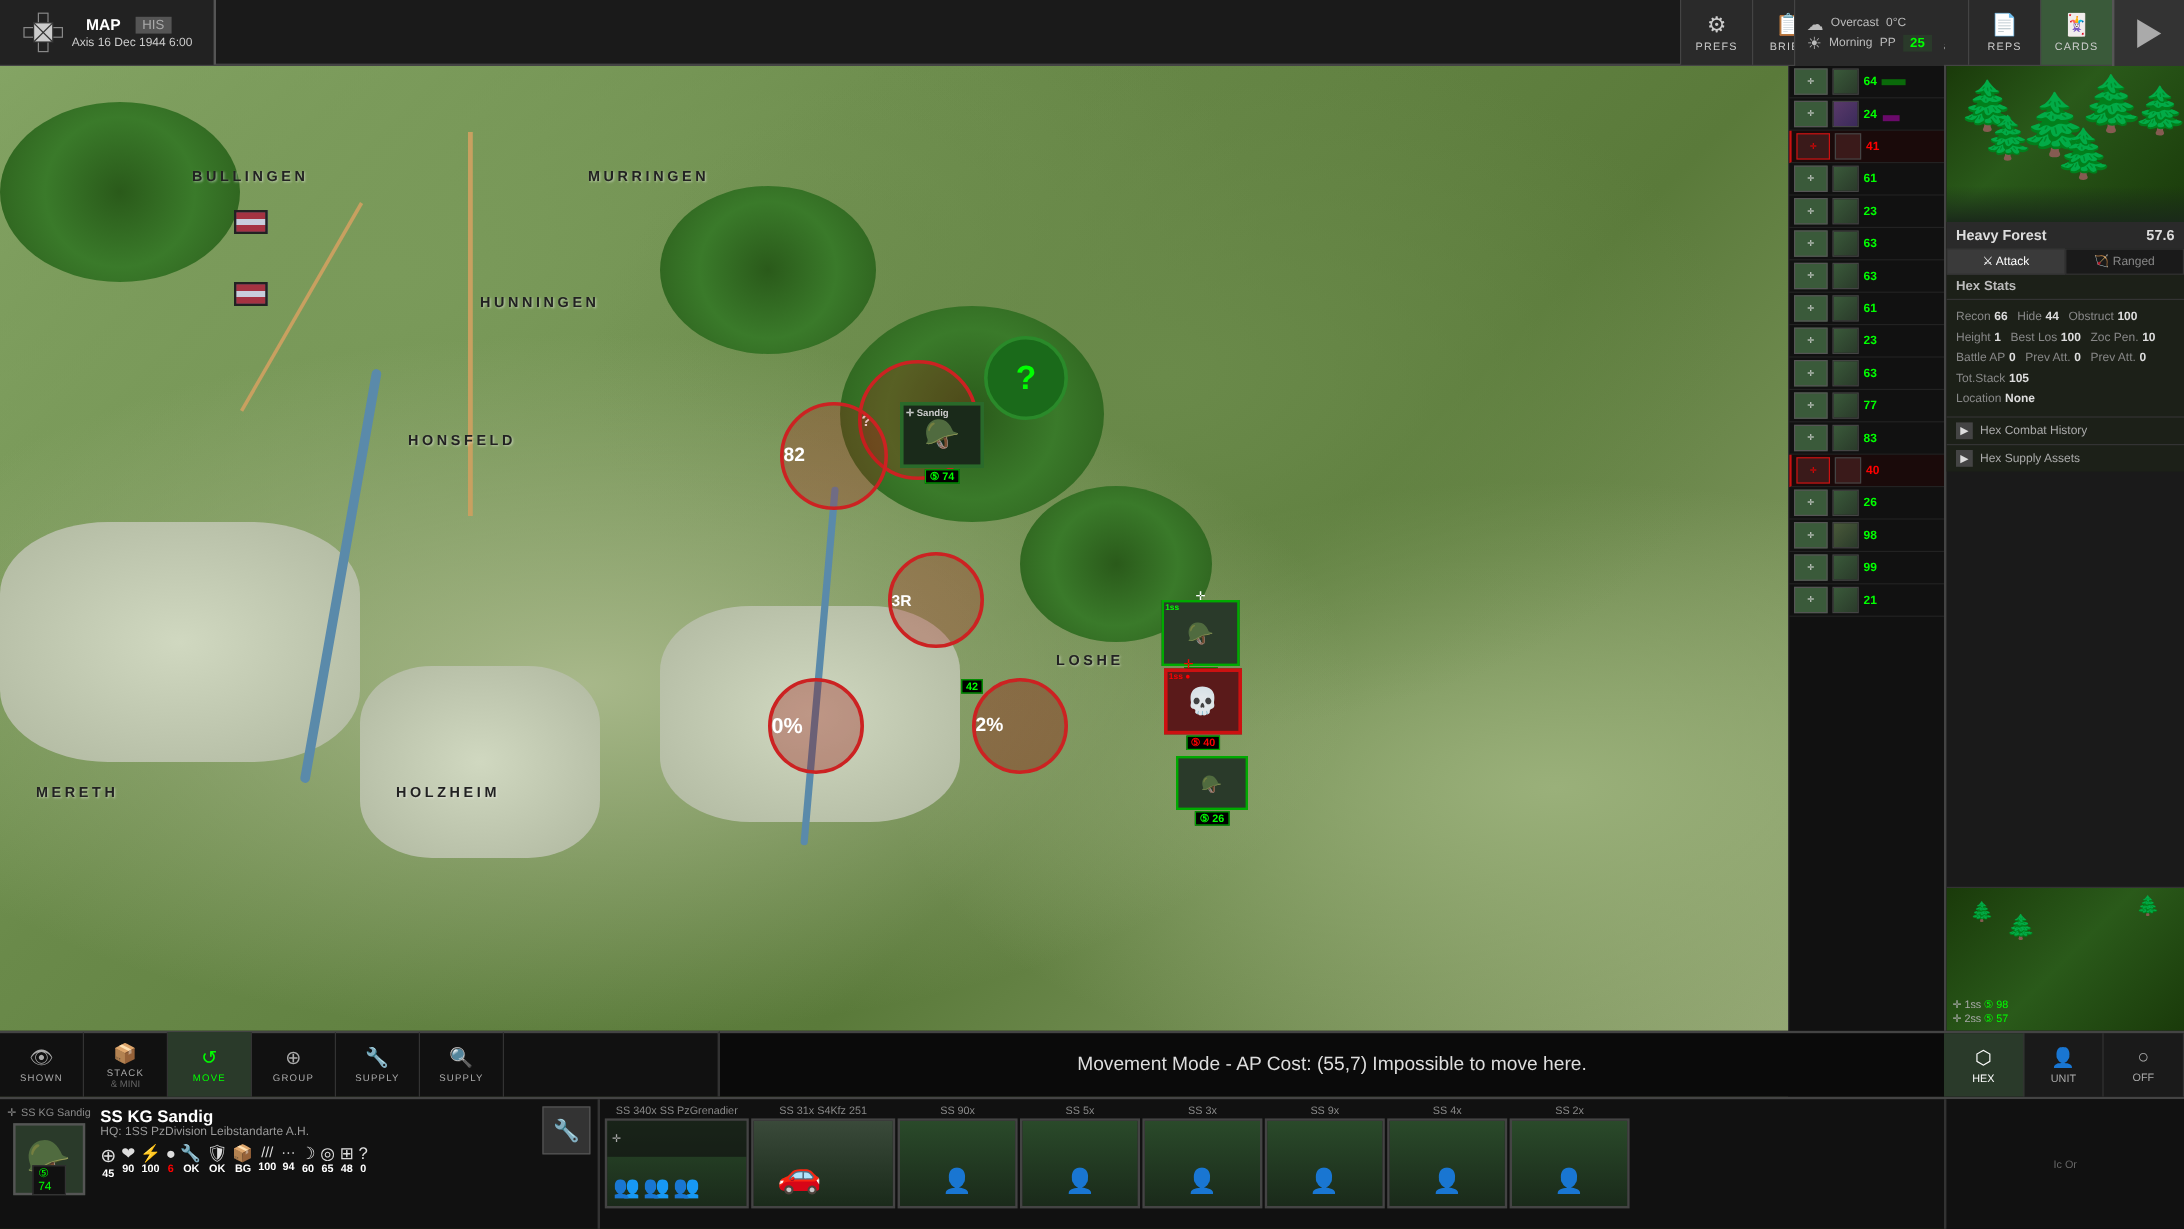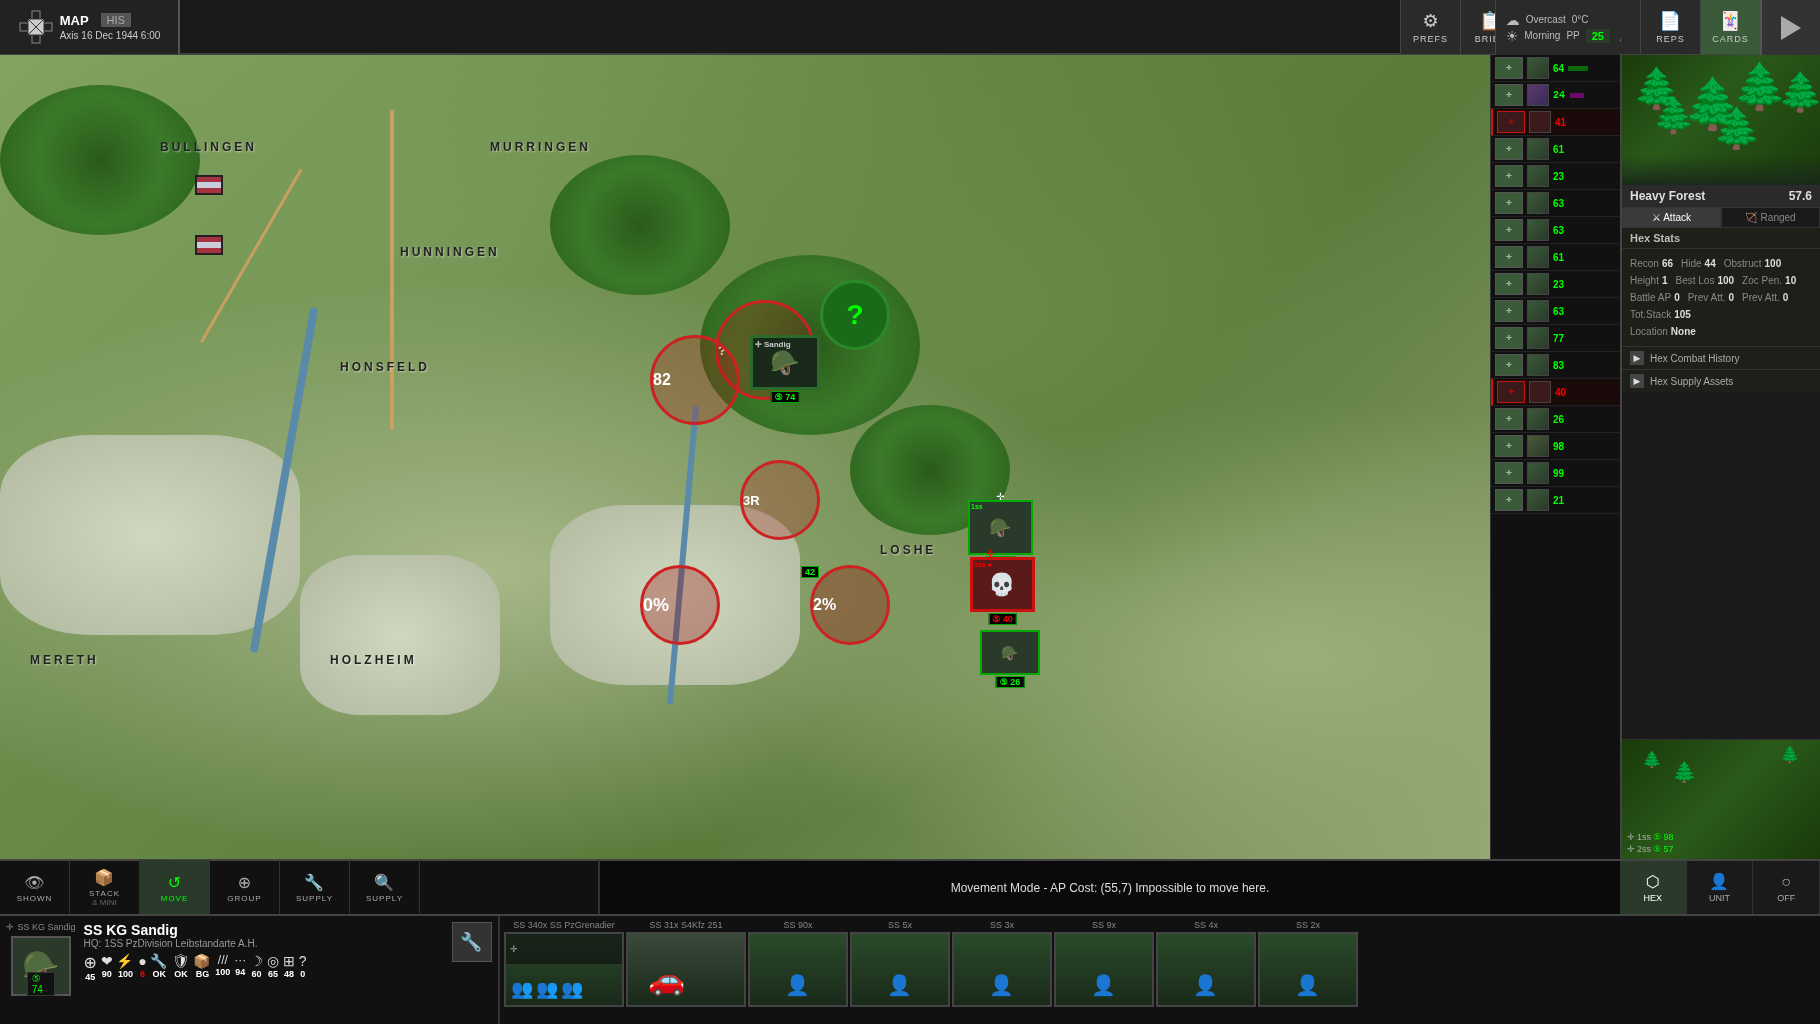--- a/index.html
+++ b/index.html
@@ -510,21 +510,21 @@
     #status-bar {
       position: absolute;
       bottom: 110px;
       left: 600px;
       right: 200px;
       height: 55px;
       background: #0a0a0a;
       display: flex;
       align-items: center;
       justify-content: center;
-      font-size: 12px;
+      font-size: 16px;
       color: #ddd;
       border-top: 2px solid #444;
       z-index: 100;
     }
 
     
     .map-road {
       position: absolute;
       background: #c8a060;
       transform-origin: left center;
@@ -626,21 +626,21 @@
         <rect x="14" y="2" width="8" height="32" fill="#222"></rect>
         <rect x="2" y="14" width="32" height="8" fill="#222"></rect>
         <rect x="14" y="2" width="8" height="32" fill="none" stroke="#888" stroke-width="1"></rect>
         <rect x="2" y="14" width="32" height="8" fill="none" stroke="#888" stroke-width="1"></rect>
         <rect x="10" y="10" width="16" height="16" fill="#ccc"></rect>
         <rect x="10" y="10" width="16" height="16" fill="none" stroke="#333" stroke-width="1"></rect>
         <line x1="10" y1="10" x2="26" y2="26" stroke="#333" stroke-width="1"></line>
         <line x1="26" y1="10" x2="10" y2="26" stroke="#333" stroke-width="1"></line>
       </svg>
       <div>
-        <div style="display:flex; gap:6px; align-items:center;">
+        <div style="display:flex; gap:6px; align-items:flex-end;margin-left:12px;">
           <span class="map-label">MAP</span>
           <span class="his-label">HIS</span>
         </div>
         <div class="axis-date">Axis 16 Dec 1944 6:00</div>
       </div>
     </div>
   </div>
 
   <div class="top-nav-buttons">
     <div class="top-nav-btn">
@@ -807,21 +807,21 @@
     <div style="display:flex;align-items:center;gap:4px;flex:1;">
       <div class="unit-mini-val">64</div>
       <div style="width:20px;height:5px;background:#0a6a0a;"></div>
     </div>
   </div>
   <div class="units-list-item">
     <div class="unit-mini-box">
       <span>✛</span>
     </div>
     <div class="unit-mini-icon" style="background: linear-gradient(135deg,#5a3a6a,#3a2a5a);"></div>
-    <div style="display:flex;align-items:center;gap:5px;flex:1;font-family:Liberation Mono, monospace;">
+    <div style="display:flex;align-items:flex-end;gap:5px;flex:1;">
       <div class="unit-mini-val">24</div>
       <div style="width:14px;height:5px;background:#6a0a6a;"></div>
     </div>
   </div>
 
   <div class="units-list-item" style="background:#1a0a0a;border-left:2px solid #cc1111;">
     <div class="unit-mini-box" style="background:#3a1a1a;border-color:#cc1111;">
       <span style="color:#f00;">✛</span>
     </div>
     <div class="unit-mini-icon" style="background:#3a1a1a;"></div>
@@ -1236,13 +1236,16 @@
     </div>
 
     <div class="card-group">
       <div class="card-group-label">SS 2x</div>
       <div class="card-img card-img-soldiers">
         <span style="font-size:20px;position:absolute;bottom:8px;">👤</span>
       </div>
     </div>
   </div>
 
+  <div style="width:200px;background:#111;border-left:2px solid #333;display:flex;flex-direction:column;justify-content:center;align-items:center;gap:4px;font-size:9px;color:#666;">
+    <div>Ic Or</div>
+  </div>
 </div>
 
 </body></html>

